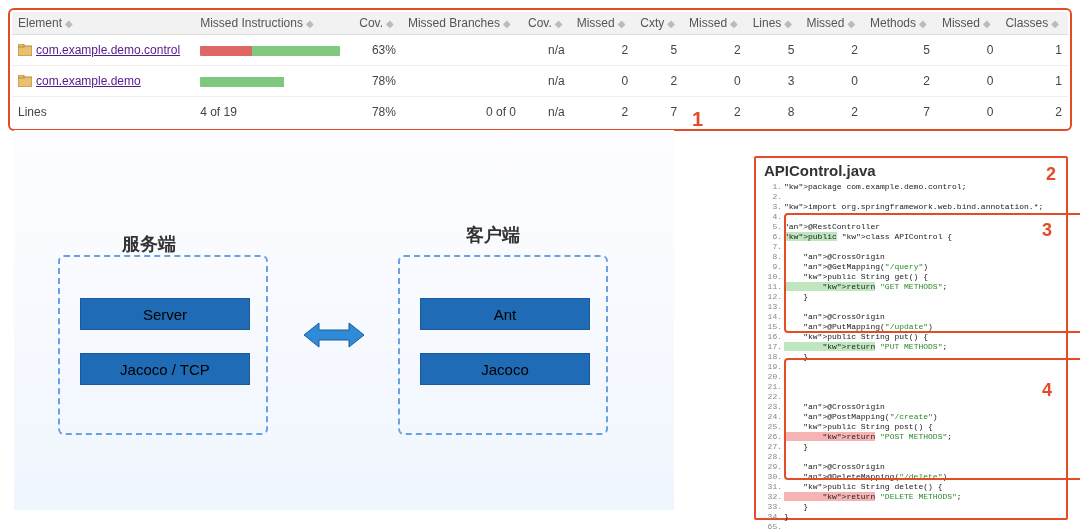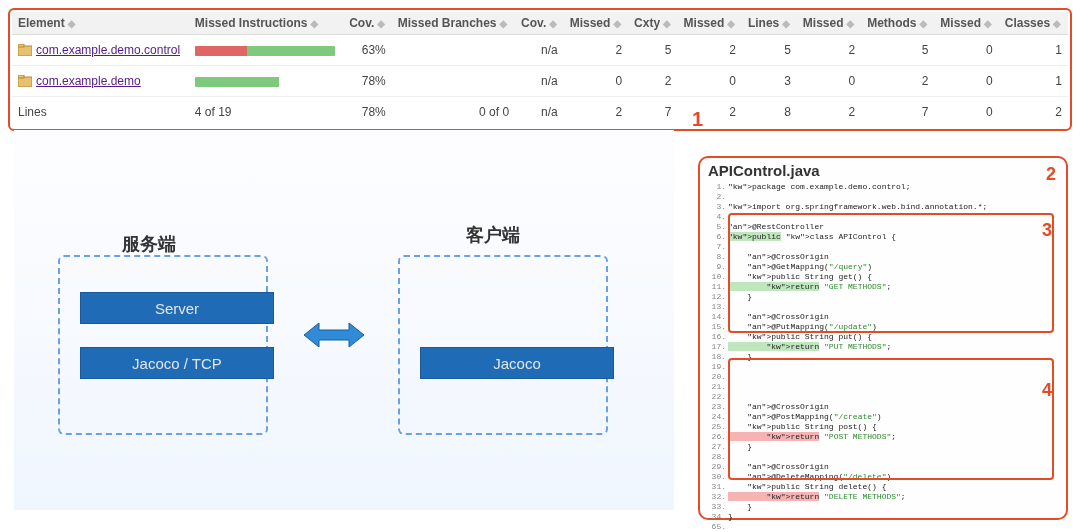--- a/index.html
+++ b/index.html
@@ -2,21 +2,21 @@
 <html><head>
 <meta charset="utf-8">
 <style>
   * { box-sizing: border-box; }
   body { margin: 0; width: 1080px; height: 532px; font-family: Verdana, Arial, sans-serif; font-size: 12px; color: #333; background: #fff; }
   .outer { width: 1080px; height: 532px; position: relative; padding: 8px; }
 
   
   .cov-wrap { border: 2px solid #e34c26; border-radius: 6px; padding: 2px; background: #fff; position: relative; }
   table.cov { width: 100%; border-collapse: collapse; font-size: 12px; color: #444; }
-  table.cov th { text-align: left; font-weight: bold; background: #f2f2f2; border-bottom: 1px solid #ddd; padding: 4px 6px; white-space: nowrap; color: #555; }
+  table.cov th { text-align: left; font-weight: normal; background: #f2f2f2; border-bottom: 1px solid #ddd; padding: 4px 6px; white-space: nowrap; color: #555; }
   table.cov td { padding: 8px 6px; border-bottom: 1px solid #eee; white-space: nowrap; }
   table.cov tr:last-child td { border-bottom: none; }
   .sortarrow { color: #bbb; font-size: 10px; margin-left: 3px; }
   .pkg-icon { width: 14px; height: 12px; display: inline-block; vertical-align: -2px; margin-right: 4px; }
   .pkg-link { color: #551a8b; text-decoration: underline; cursor: pointer; }
   .bar { width: 140px; height: 10px; background: transparent; display: inline-block; vertical-align: middle; border-radius: 1px; overflow: hidden; }
   .bar-miss { height: 100%; background: #e06666; float: left; }
   .bar-cov { height: 100%; background: #7fc97f; float: left; }
   .ann-1-below { position: absolute; left: 692px; top: 108px; color: #e34c26; font-size: 20px; font-weight: bold; }
 
@@ -24,27 +24,27 @@
   .lower { position: absolute; top: 150px; left: 8px; right: 8px; bottom: 8px; }
 
   
   .arch { position: absolute; left: 6px; top: -20px; width: 660px; height: 380px; background: linear-gradient(180deg, #fdfdff 0%, #f0f6fe 100%); }
   .arch-title { font-size: 18px; font-weight: bold; color: #333; position: absolute; top: 85px; }
   .server-title { left: 108px; margin-top: 17px; }
   .client-title { left: 452px; margin-top: 8px; }
   .dashed-box { position: absolute; border: 2px dashed #6aa1e2; border-radius: 6px; width: 210px; height: 180px; top: 125px; }
   .server-box { left: 44px; }
   .client-box { left: 384px; }
-  .rect-btn { position: absolute; left: 20px; width: 194px; height: 32px; background: #1f6bb5; color: #e5e5e5; text-align: center; line-height: 32px; font-size: 15px; border: 1px solid #1a5a9a; }
+  .rect-btn { position: absolute; left: 20px; width: 170px; height: 32px; background: #1f6bb5; color: #000000; text-align: center; line-height: 32px; font-size: 15px; border: 1px solid #1a5a9a; margin-top: 6px; }
   .row1 { top: 35px; }
   .row2 { top: 90px; text-align: center; }
   .bidir-arrow { position: absolute; top: 190px; left: 290px; width: 60px; height: 30px; }
 
   
-  .code-wrap { position: absolute; right: 4px; top: 6px; width: 370px; height: 364px; background: #fefefe; border: 2px solid #e34c26; border-radius: 10px; }
+  .code-wrap { position: absolute; right: 4px; top: 6px; width: 314px; height: 364px; background: #fefefe; border: 2px solid #e34c26; border-radius: 2px; }
   .code-title { font-size: 15px; font-weight: bold; padding: 4px 8px 2px 8px; color: #333; }
   .code-body { position: absolute; left: 4px; right: 4px; top: 24px; bottom: 4px; }
   .gutter { position: absolute; left: 0; top: 0; width: 22px; bottom: 0; text-align: right; color: #888; font-size: 8px; line-height: 10px; font-family: 'Courier New', monospace; }
   .gutter div { height: 10px; }
   pre.src { position: absolute; left: 24px; right: 2px; top: 0; bottom: 0; margin: 0; font-family: 'Courier New', monospace; font-size: 8px; line-height: 10px; color: #222; white-space: pre; }
   .hl-g { background: #bfe6bf; }
   .hl-r { background: #f5b3b3; }
   .st { color: #2a8a2a; }
 
   .code-sub-box { position: absolute; border: 2px solid #e34c26; border-radius: 4px; left: 28px; width: 326px; }
@@ -140,20 +140,21 @@
     <div class="arch">
       <div class="arch-title server-title">服务端</div>
       <div class="arch-title client-title">客户端</div>
 
       <div class="dashed-box server-box">
         <div class="rect-btn row1">Server</div>
         <div class="rect-btn row2">Jacoco  / TCP</div>
       </div>
 
       <div class="dashed-box client-box">
+        <div class="rect-btn row1">Ant</div>
         <div class="rect-btn row2">Jacoco</div>
       </div>
 
       <svg class="bidir-arrow" viewBox="0 0 60 30">
         <path d="M0,15 L15,3 L15,10 L45,10 L45,3 L60,15 L45,27 L45,20 L15,20 L15,27 Z" fill="#2f8bd8" stroke="#1c5c96" stroke-width="1"></path>
       </svg>
     </div>
 
     <div class="code-wrap">
       <div class="code-title">APIControl.java</div>

